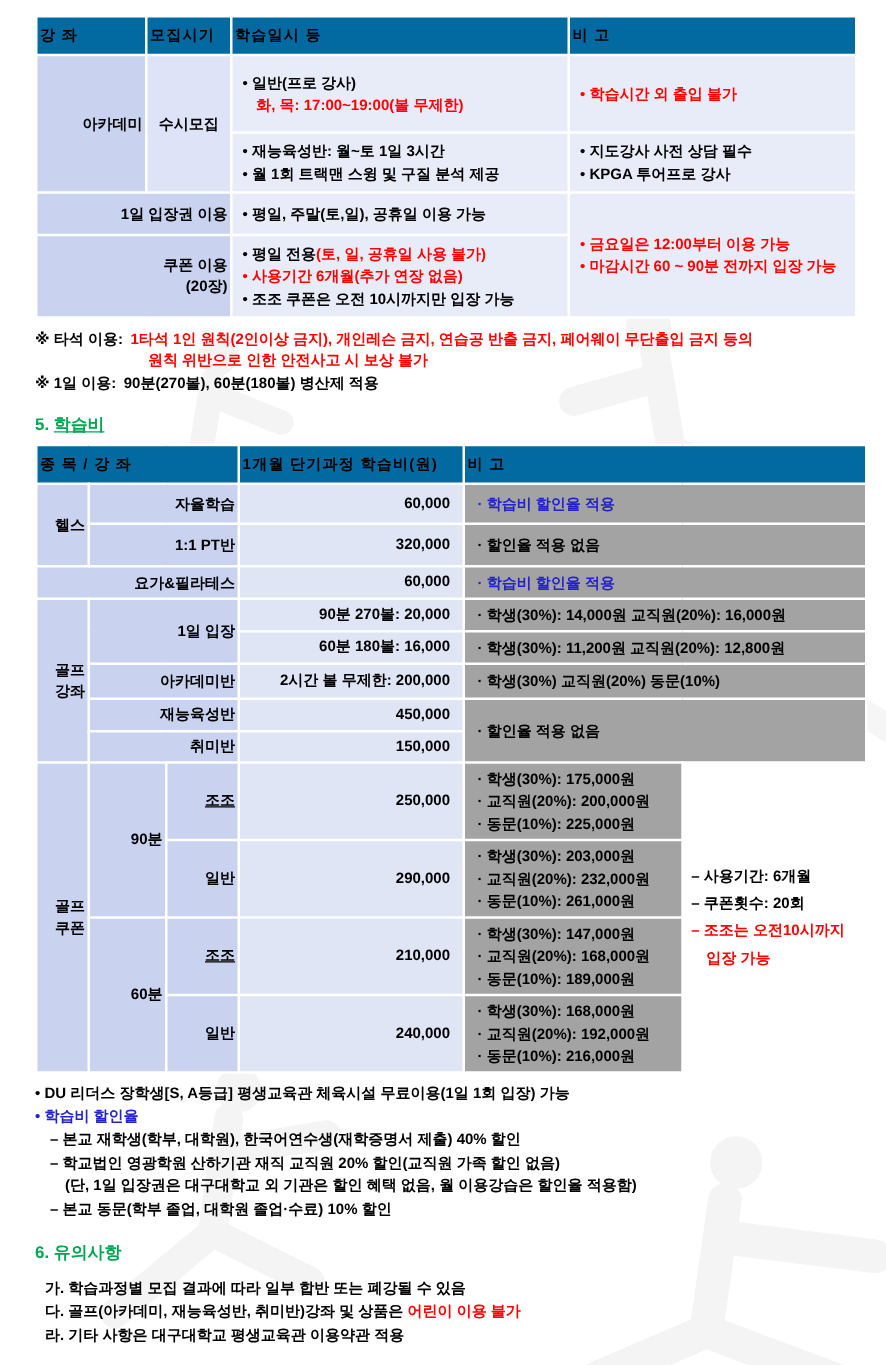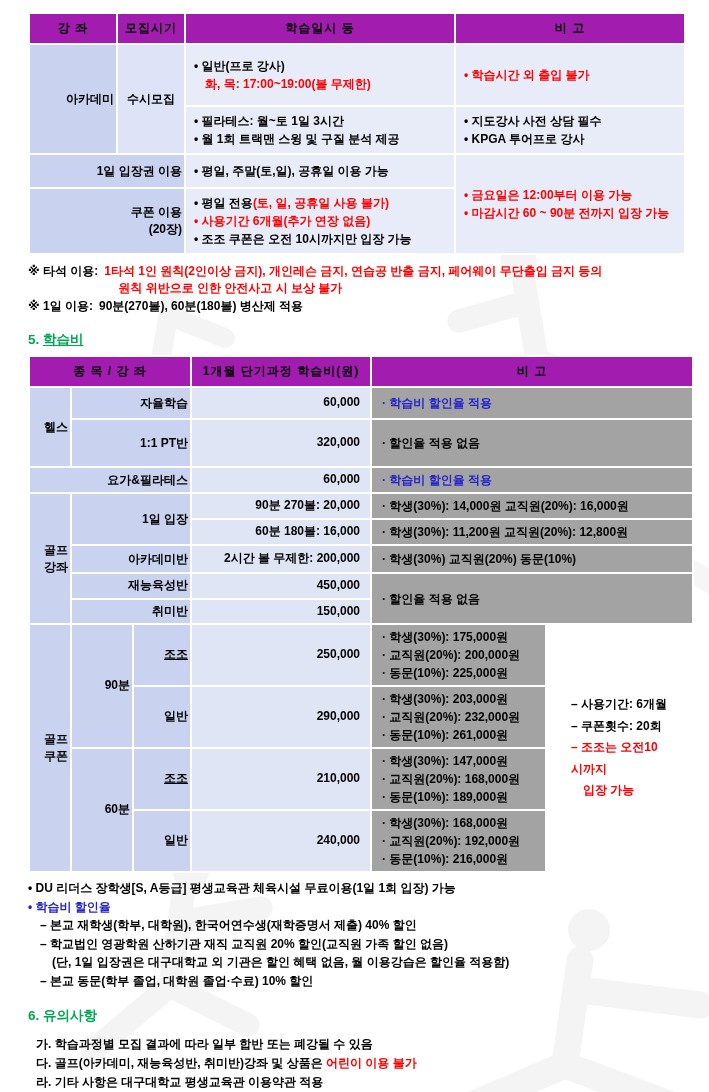--- a/index.html
+++ b/index.html
@@ -11,27 +11,27 @@
     font-weight:700;
     color:#000;
     overflow:hidden;
   }
   .wm{position:absolute;opacity:.55;z-index:0;}
   .content{position:relative;z-index:1;padding:12px 0 0 28px;width:664px;}
 
   table{border-collapse:collapse;table-layout:fixed;}
   td,th{border:2px solid #ffffff;font-size:12px;vertical-align:middle;}
 
-  .hdr{background:#a21caf;text-align:center;padding:6px 2px;letter-spacing:1px;}
+  .hdr{background:#0369a1;text-align:left;padding:6px 2px;letter-spacing:1px;}
   .lbl{background:#c9d2ee;text-align:right;padding:3px 2px;}
   .lbl2{background:#dee3f7;text-align:center;padding:3px 2px;}
   .cnt{background:#e8ecf9;text-align:left;padding:5px 8px;line-height:1.5;}
   .fee{background:#dfe5f5;text-align:right;padding:3px 10px;line-height:1.45;}
   .rmk{background:#a3a3a3;text-align:left;padding:3px 10px;line-height:1.5;}
-  .side{background:#ffffff;text-align:left;padding:4px 24px;line-height:1.8;}
+  .side{background:#ffffff;text-align:left;padding:4px 6px;line-height:1.8;}
 
   .red{color:#ff0000;}
   .blue{color:#2323cc;}
   .ind{margin-left:11px;}
 
   .fnwrap{margin:8px 0 0 0;font-size:12px;line-height:1.45;}
   .fnrow{display:flex;align-items:flex-start;}
   .fnlabel{white-space:nowrap;margin-right:6px;}
 
   .sec-title{font-size:13.5px;margin:16px 0 6px 0;}
@@ -113,21 +113,21 @@
         <td class="cnt">
           <div>• 일반(프로 강사)</div>
           <div class="red ind">화, 목: 17:00~19:00(볼 무제한)</div>
         </td>
         <td class="cnt">
           <div class="red">• 학습시간 외 출입 불가</div>
         </td>
       </tr>
       <tr style="height:48px">
         <td class="cnt">
-          <div>• 필라테스: 월~토 1일 3시간</div>
+          <div>• 재능육성반: 월~토 1일 3시간</div>
           <div>• 월 1회 트랙맨 스윙 및 구질 분석 제공</div>
         </td>
         <td class="cnt">
           <div>• 지도강사 사전 상담 필수</div>
           <div>• KPGA 투어프로 강사</div>
         </td>
       </tr>
       <tr style="height:34px">
         <td class="lbl" colspan="2">1일 입장권 이용</td>
         <td class="cnt">
@@ -186,21 +186,21 @@
         <th class="hdr">1개월 단기과정 학습비(원)</th>
         <th class="hdr" colspan="2">비  고</th>
       </tr>
 
       <tr style="height:32px">
         <td class="lbl" rowspan="2">헬스</td>
         <td class="lbl" colspan="2">자율학습</td>
         <td class="fee">60,000</td>
         <td class="rmk blue" colspan="2">· 학습비 할인율 적용</td>
       </tr>
-      <tr style="height:48px">
+      <tr style="height:34px">
         <td class="lbl" colspan="2">1:1 PT반</td>
         <td class="fee">320,000</td>
         <td class="rmk" colspan="2">· 할인율 적용 없음</td>
       </tr>
       <tr style="height:26px">
         <td class="lbl" colspan="3">요가&amp;필라테스</td>
         <td class="fee">60,000</td>
         <td class="rmk blue" colspan="2">· 학습비 할인율 적용</td>
       </tr>
 

